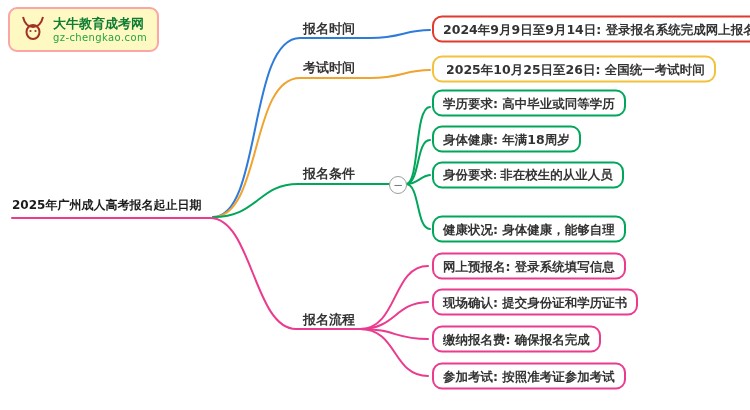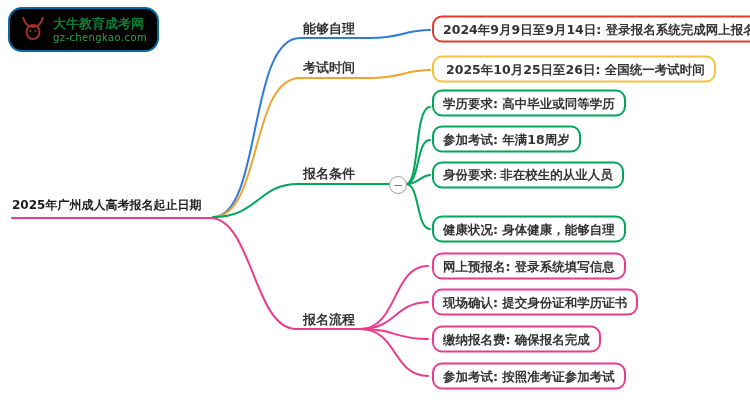--- a/index.html
+++ b/index.html
@@ -2,21 +2,21 @@
 <html><head>
 <meta charset="utf-8">
 <style>
   html,body { margin:0; padding:0; background:#ffffff; }
   body { font-family: "DejaVu Sans", "Liberation Sans", sans-serif; }
   .canvas { position:relative; width:750px; height:410px; background:#fff; overflow:hidden; }
   .links { position:absolute; left:0; top:0; width:750px; height:410px; z-index:0; }
   .links path { fill:none; stroke-width:2; stroke-linecap:round; }
 
   .logo { position:absolute; left:8px; top:7px; z-index:2; display:flex; align-items:center; gap:7px;
-          border:2px solid #0369a1; border-radius:14px; padding:5px 10px; background:#000000; }
+          border:2px solid #fca5a5; border-radius:9px; padding:5px 10px; background:#fef9c3; }
   .logo-title { font-size:13px; font-weight:700; color:#0e7c33; line-height:16px; }
   .logo-sub { font-size:10px; color:#27a346; letter-spacing:0.4px; line-height:12px; }
 
   .root-topic { position:absolute; left:12px; top:205px; transform:translateY(-50%); z-index:2;
                 font-size:12px; font-weight:700; color:#1b1b1b; white-space:nowrap; }
 
   .branch-label { position:absolute; transform:translateY(-50%); z-index:2;
                   font-size:13px; font-weight:600; color:#333; white-space:nowrap; cursor:default; }
 
   .node { position:absolute; left:432px; transform:translateY(-50%); z-index:2;
@@ -63,36 +63,36 @@
       </svg>
     </span>
     <span>
       <div class="logo-title">大牛教育成考网</div>
       <div class="logo-sub">gz-chengkao.com</div>
     </span>
   </div>
 
   <div class="root-topic">2025年广州成人高考报名起止日期</div>
 
-  <div class="branch-label" style="left:303px; top:29px">能够自理</div>
+  <div class="branch-label" style="left:303px; top:29px">报名时间</div>
   <div class="branch-label" style="left:303px; top:68px">考试时间</div>
   <div class="branch-label" style="left:303px; top:174px">报名条件</div>
   <div class="branch-label" style="left:303px; top:320px">报名流程</div>
 
   <div class="collapse">
     <span>−</span>
   </div>
 
   <div class="node" style="top: 29px; border-color: rgb(226, 58, 46);">2024年9月9日至9月14日: 登录报名系统完成网上报名</div>
 
   <div class="node" style="top: 69px; border-color: rgb(242, 194, 61); padding-left: 12px;">2025年10月25日至26日: 全国统一考试时间</div>
 
   <div class="node" style="top: 103px; border-color: rgb(0, 166, 90);">学历要求: 高中毕业或同等学历</div>
 
-  <div class="node" style="top: 139px; border-color: rgb(0, 166, 90);">参加考试: 年满18周岁</div>
+  <div class="node" style="top: 139px; border-color: rgb(0, 166, 90);">身体健康: 年满18周岁</div>
 
   <div class="node" style="top: 175px; border-color: rgb(0, 166, 90); font-family: Liberation Serif, serif;">身份要求: 非在校生的从业人员</div>
 
   <div class="node" style="top: 229px; border-color: rgb(0, 166, 90); text-align: center;">健康状况: 身体健康，能够自理</div>
 
   <div class="node" style="top: 266px; border-color: rgb(234, 59, 143);">网上预报名: 登录系统填写信息</div>
 
   <div class="node" style="top: 302px; border-color: rgb(234, 59, 143);">现场确认: 提交身份证和学历证书</div>
 
   <div class="node" style="top: 339px; border-color: rgb(234, 59, 143);">缴纳报名费: 确保报名完成</div>

